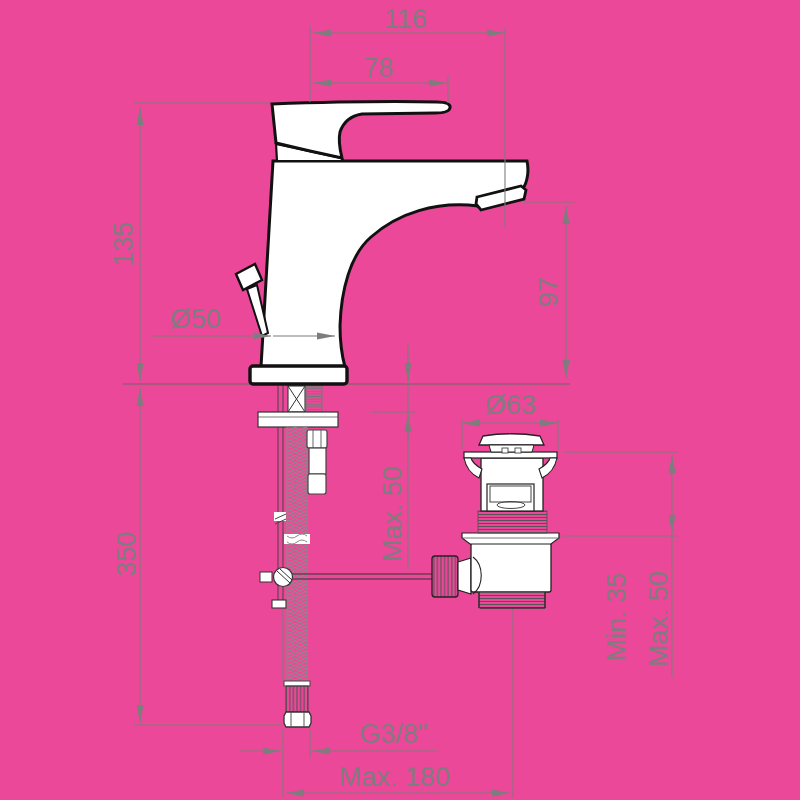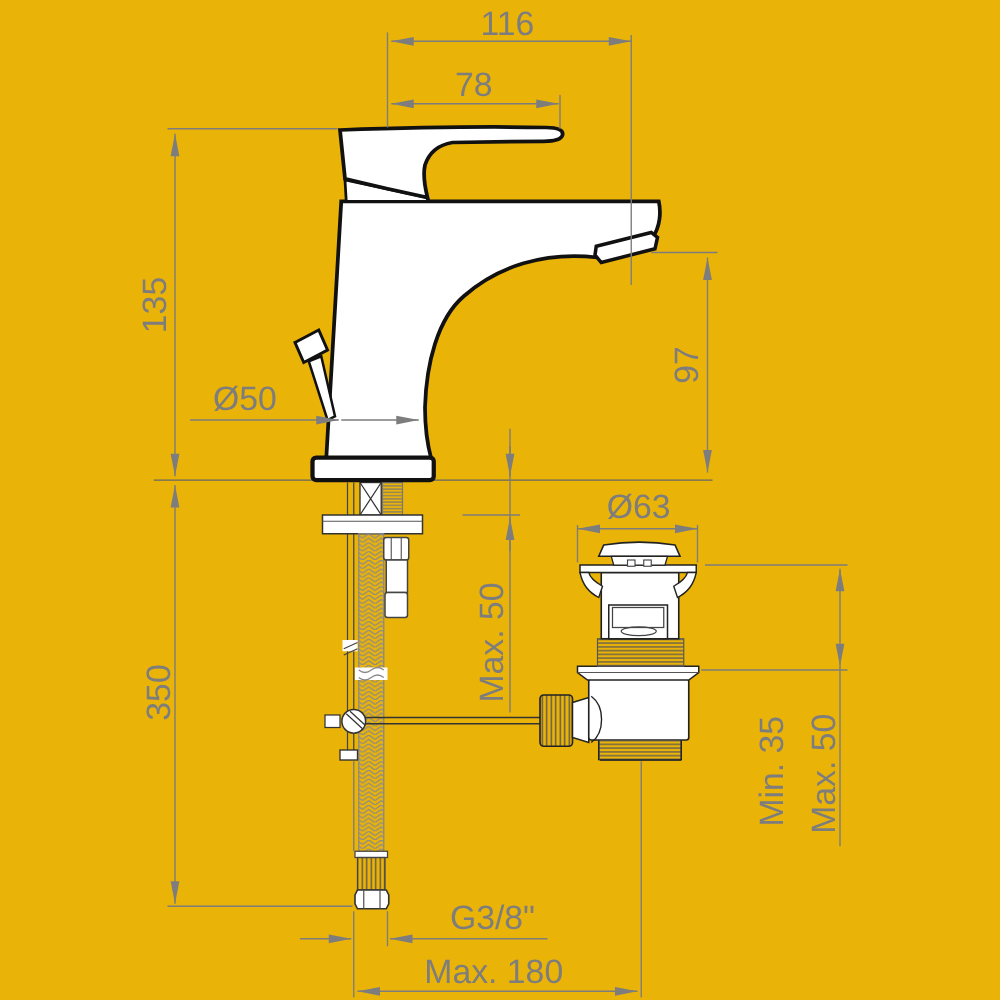--- a/index.html
+++ b/index.html
@@ -1,16 +1,16 @@
 <!DOCTYPE html>
 <html><head>
 <meta charset="utf-8">
 <style>
   html,body{margin:0;padding:0;background:#fff;}
-  .stage{width:800px;height:800px;background:#eab308;position:relative;overflow:hidden;}
+  .stage{width:800px;height:800px;background:#ec4899;position:relative;overflow:hidden;}
   svg{display:block;}
   .dim{stroke:#7d7d7d;stroke-width:1.1;fill:none;}
   .dimtxt{fill:#7d7d7d;font-family:"Liberation Sans","DejaVu Sans",sans-serif;font-size:27px;}
   .blk{stroke:#111;fill:#fff;}
   .det{stroke:#444;fill:#fff;}
 </style>
 </head>
 <body>
 
 <div class="stage">

